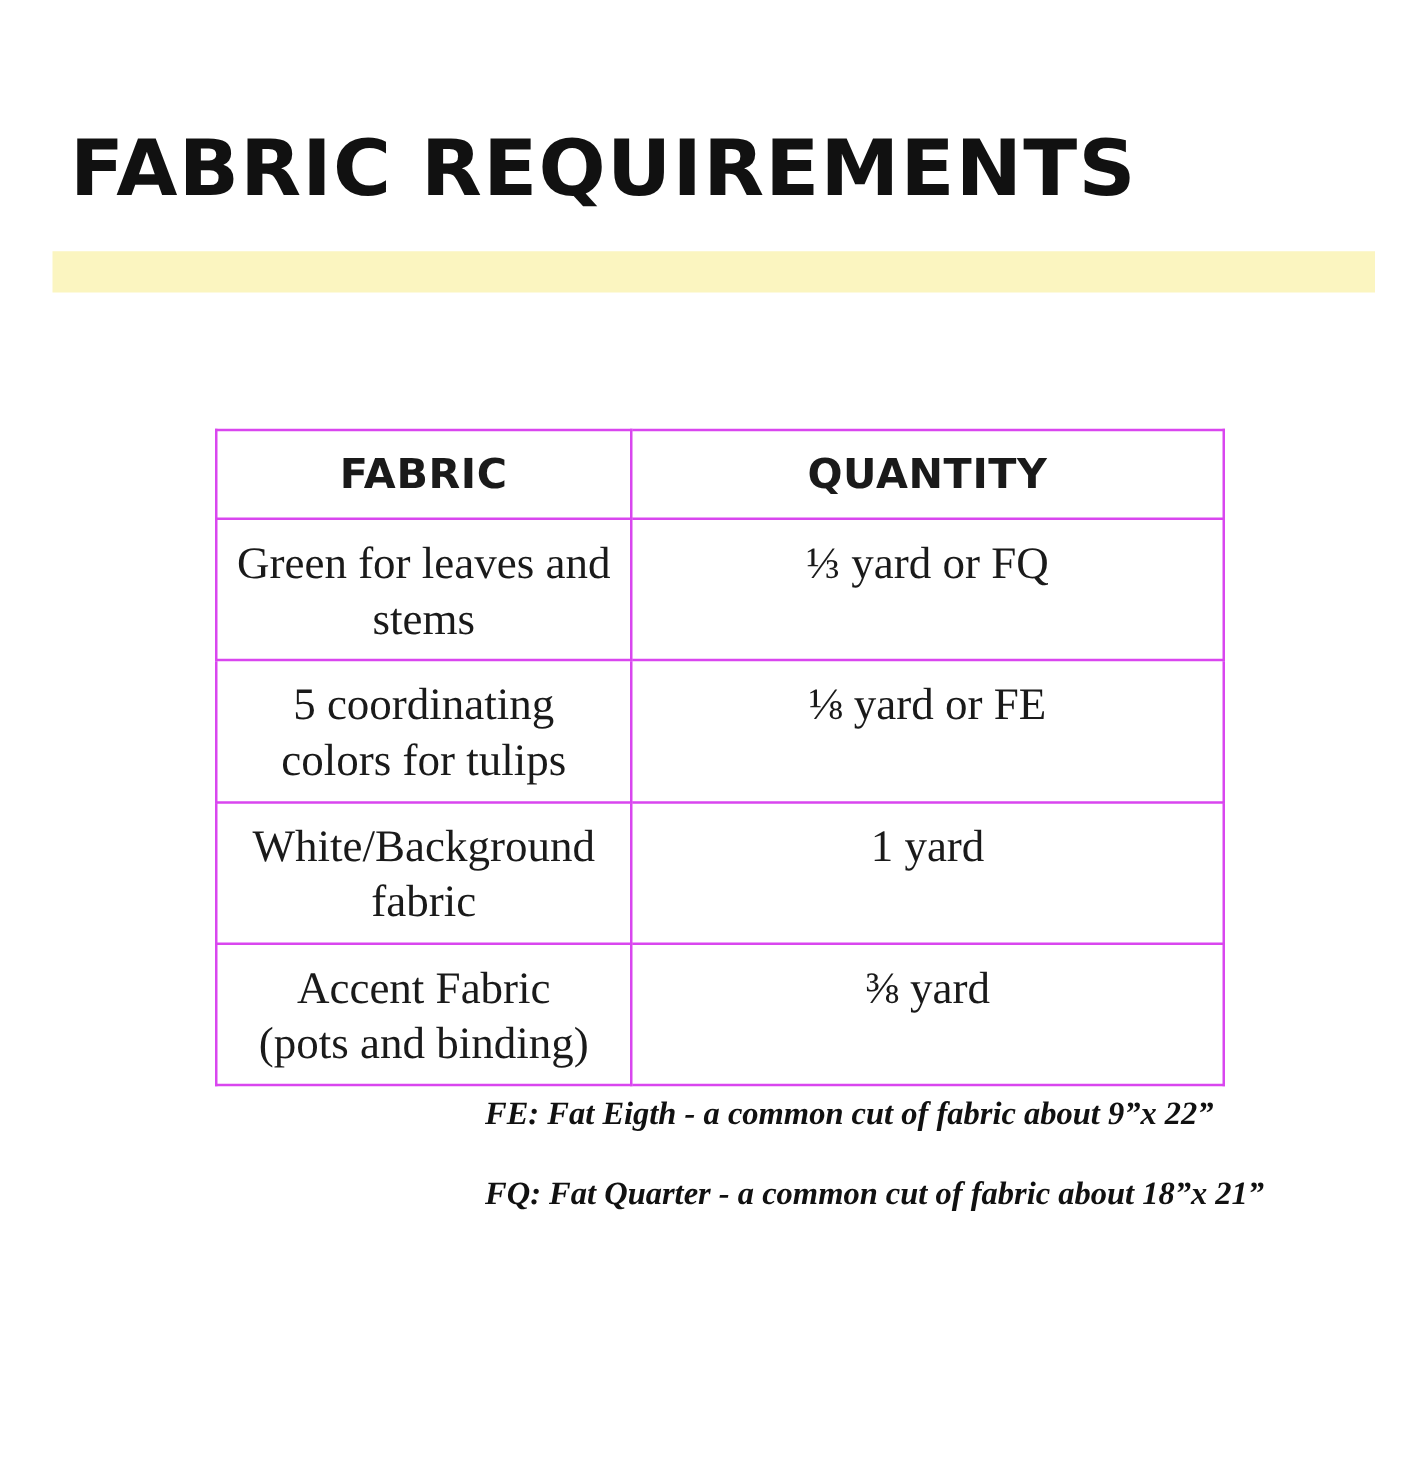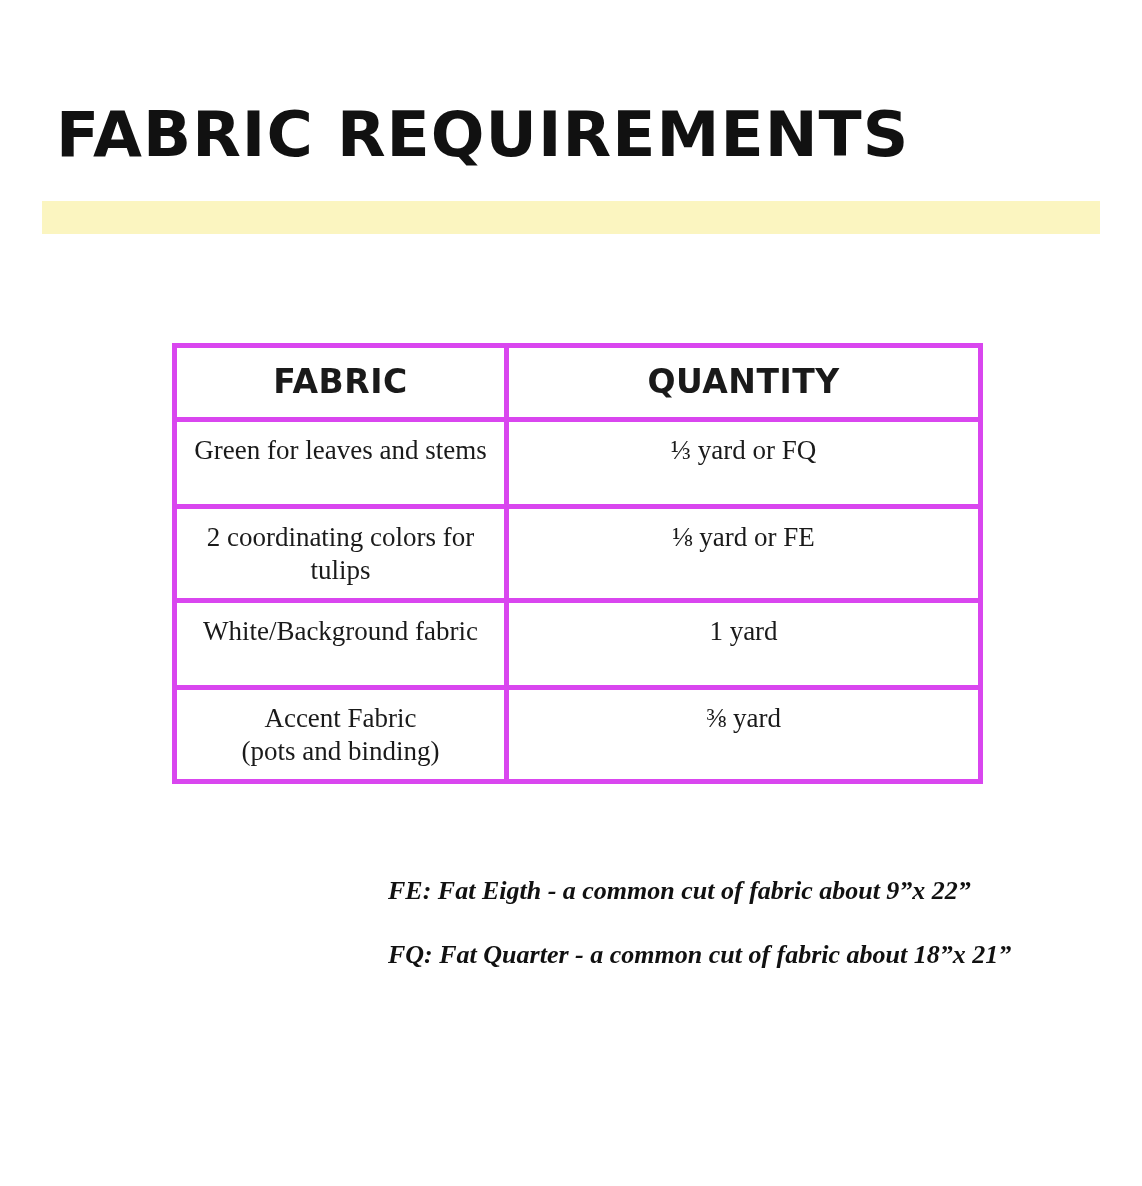--- a/index.html
+++ b/index.html
@@ -56,42 +56,42 @@
   }
 
   table.fabric-table {
     border-collapse: collapse;
     width: 806px;
     table-layout: fixed;
   }
 
   table.fabric-table th,
   table.fabric-table td {
-    border: 5px solid #d946ef;
+    border: 2px solid #d946ef;
     text-align: center;
     vertical-align: top;
     padding: 12px 14px 10px 14px;
   }
 
   table.fabric-table col.c1 { width: 332px; }
   table.fabric-table col.c2 { width: 474px; }
 
   table.fabric-table thead th {
     font-family: "DejaVu Sans", sans-serif;
     font-weight: 700;
     font-size: 33px;
     letter-spacing: 0.5px;
     padding: 14px 10px 16px 10px;
     vertical-align: middle;
     height: 38px;
   }
 
   table.fabric-table tbody td {
     font-family: "Liberation Serif", serif;
-    font-size: 27px;
+    font-size: 36px;
     line-height: 1.24;
     height: 60px;
   }
 
   table.fabric-table tbody td.qty {
     vertical-align: top;
   }
 
   
   .notes {
@@ -128,21 +128,21 @@
           <th>FABRIC</th>
           <th>QUANTITY</th>
         </tr>
       </thead>
       <tbody>
         <tr>
           <td>Green for leaves and stems</td>
           <td class="qty">⅓ yard or FQ</td>
         </tr>
         <tr>
-          <td>2 coordinating colors for tulips</td>
+          <td>5 coordinating colors for tulips</td>
           <td class="qty">⅛ yard or FE</td>
         </tr>
         <tr>
           <td>White/Background fabric</td>
           <td class="qty">1 yard</td>
         </tr>
         <tr>
           <td style="white-space: pre-line;">Accent Fabric
 (pots and binding)</td>
           <td class="qty">⅜ yard</td>

